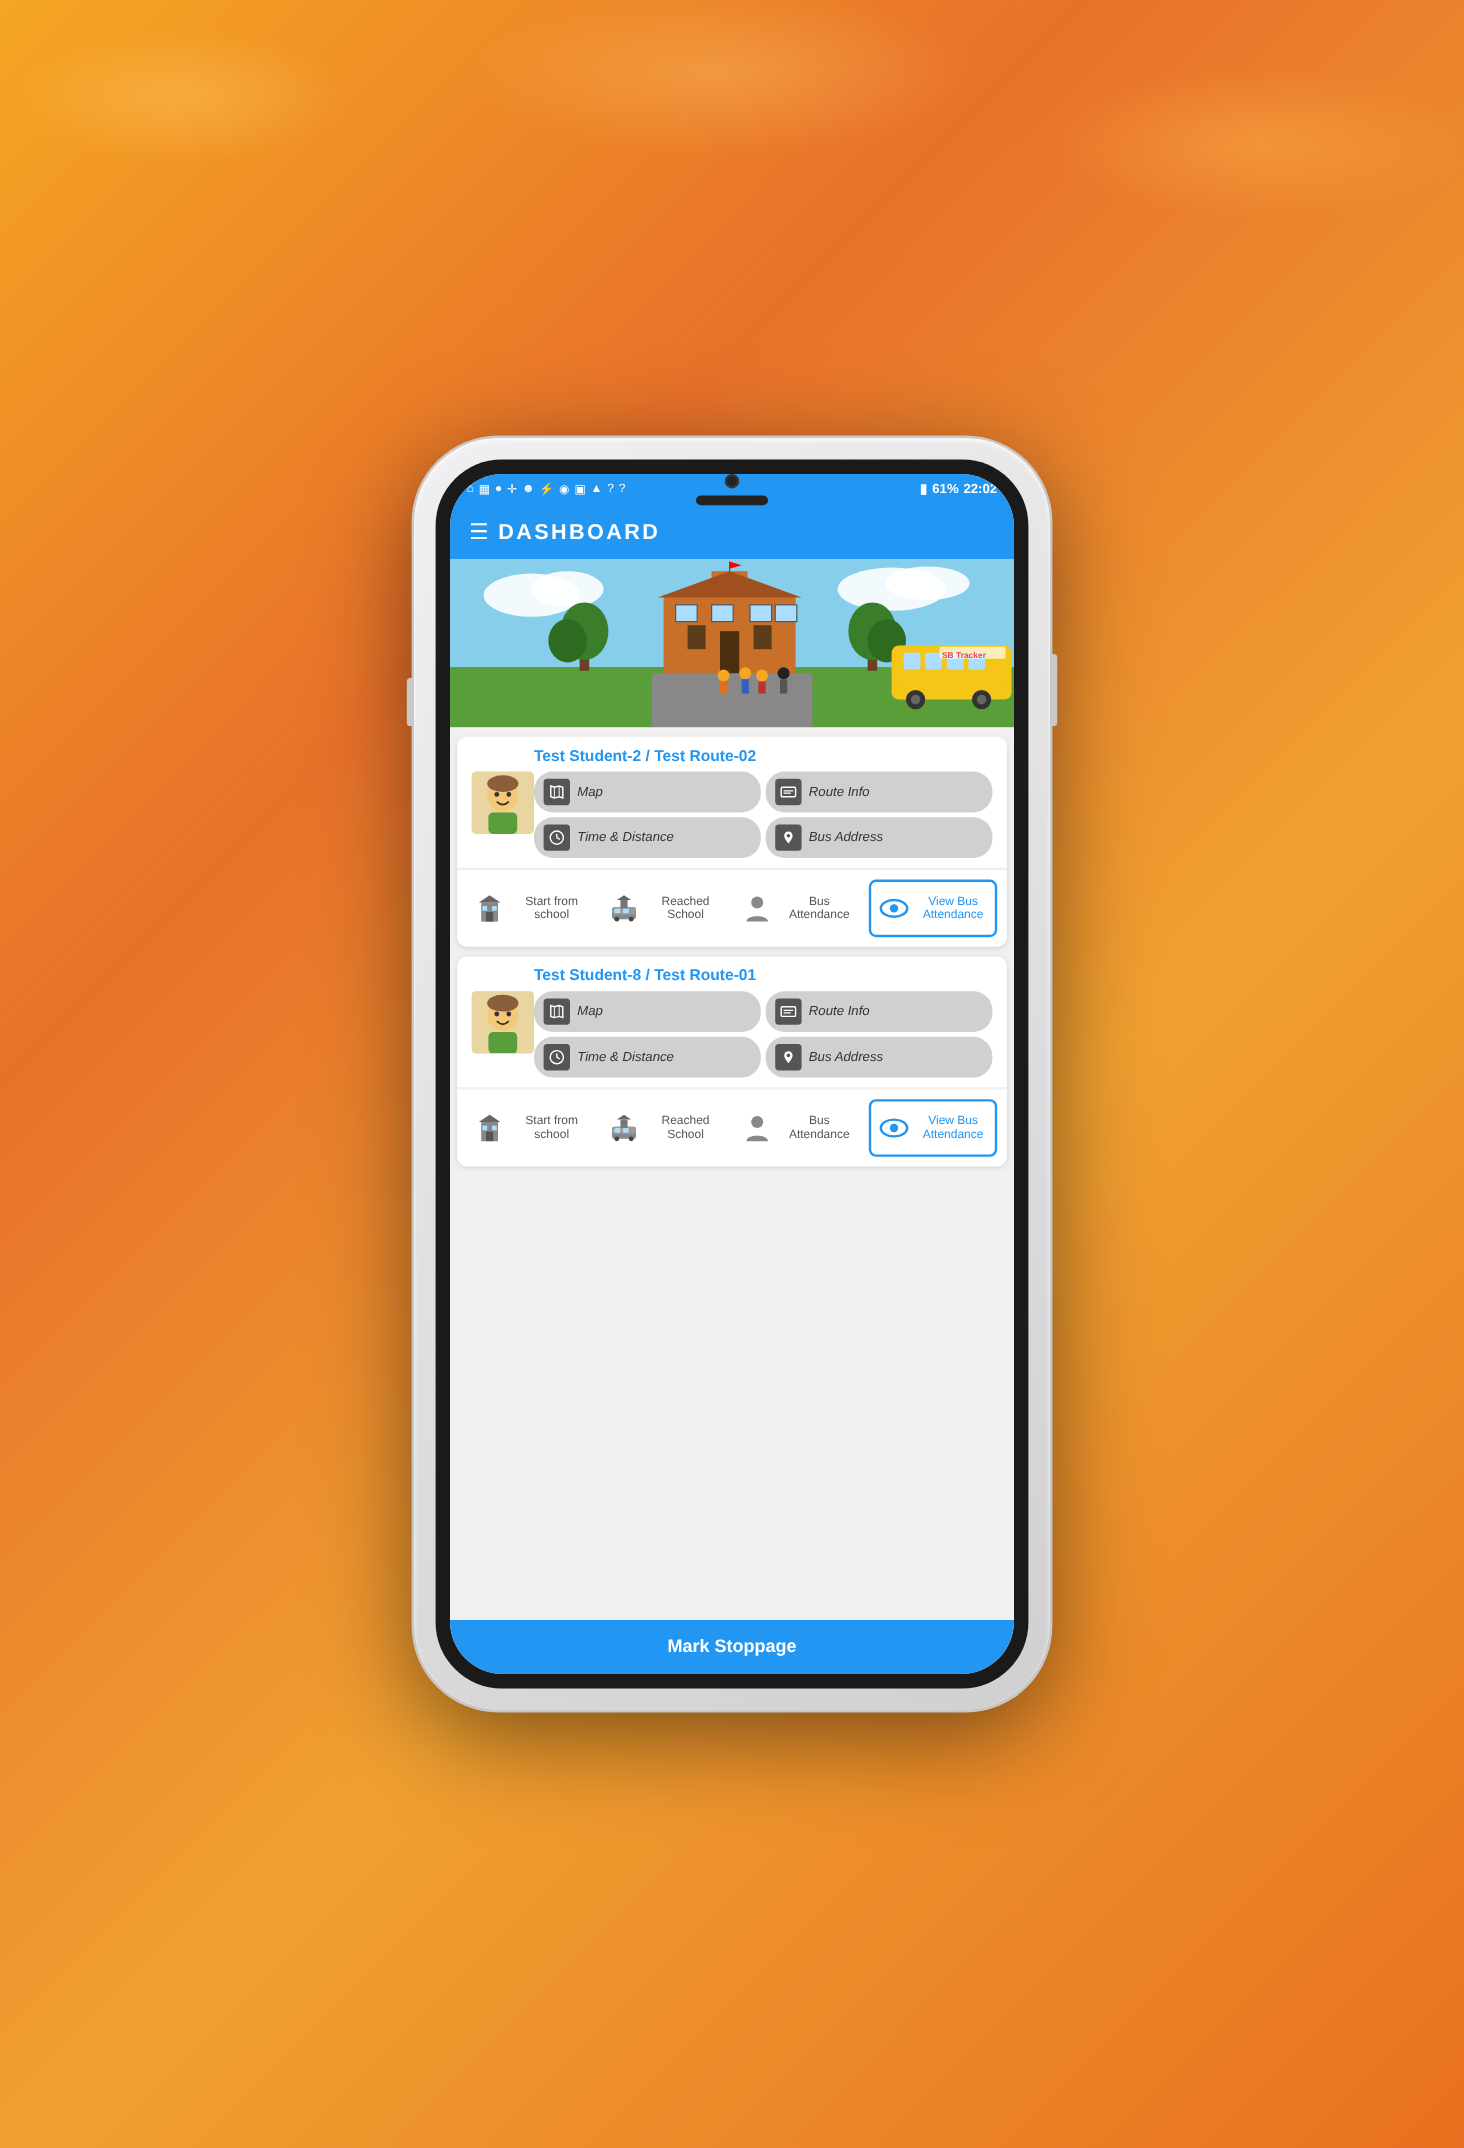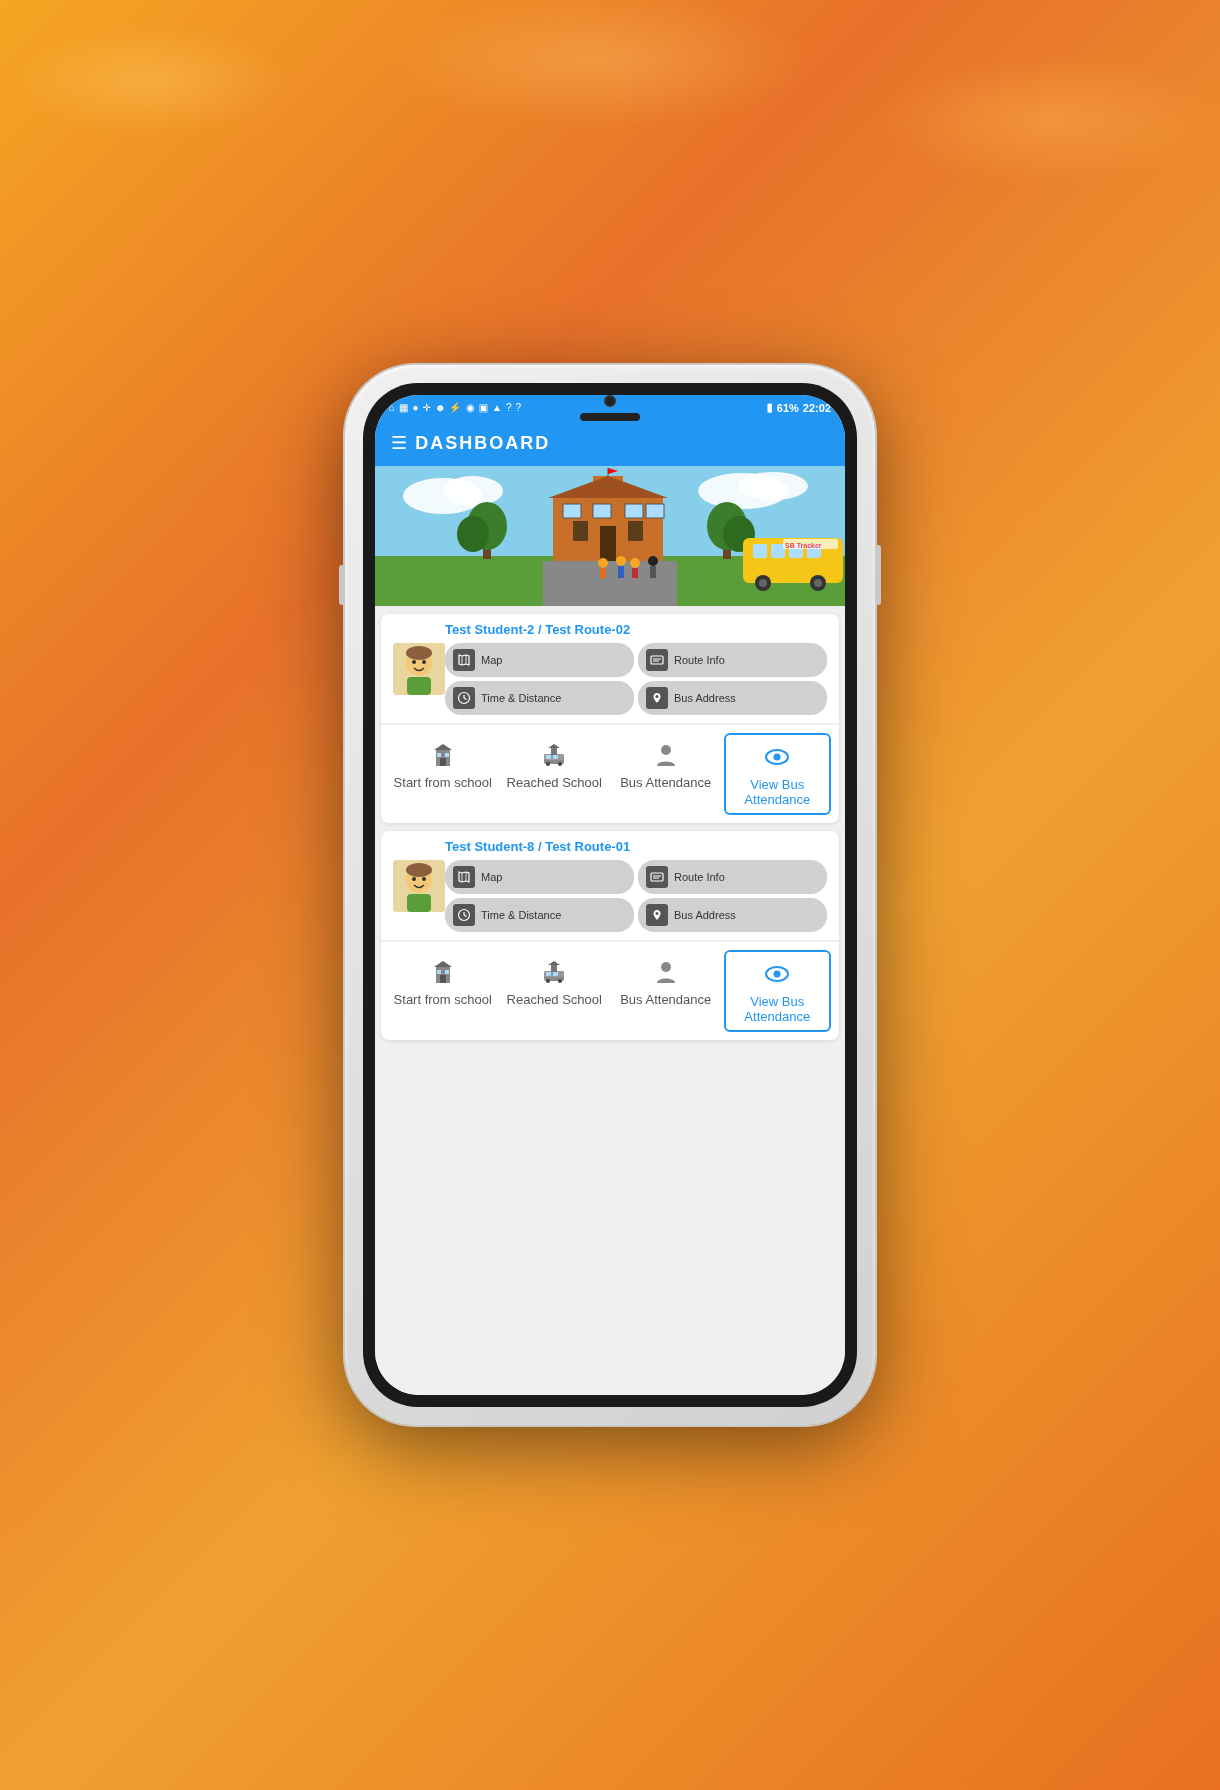--- a/index.html
+++ b/index.html
@@ -209,20 +209,21 @@
       background: #d0d0d0;
       border: none;
       border-radius: 16px;
       padding: 6px 8px;
       display: flex;
       align-items: center;
       gap: 6px;
       font-size: 11px;
       color: #333;
       cursor: pointer;
+      font-style: italic;
     }
     .info-btn-icon {
       width: 22px;
       height: 22px;
       background: #555;
       border-radius: 3px;
       display: flex;
       align-items: center;
       justify-content: center;
       color: white;
@@ -241,29 +242,29 @@
     .action-row {
       display: grid;
       grid-template-columns: 1fr 1fr 1fr 1fr;
       gap: 4px;
       padding: 8px;
       border-top: 1px solid #eee;
     }
 
     .action-btn {
       display: flex;
-      flex-direction: column;
+      flex-direction: row;
       align-items: center;
       gap: 4px;
       padding: 6px 4px;
       background: white;
       border: none;
       border-radius: 6px;
       cursor: pointer;
-      font-size: 13px;
+      font-size: 10px;
       color: #555;
       text-align: center;
     }
 
     .action-btn.highlighted {
       border: 2px solid #2196F3;
       color: #2196F3;
     }
 
     .action-icon {
@@ -626,16 +627,17 @@
               </div>
               <span>View Bus Attendance</span>
             </button>
           </div>
         </div>
 
         <div style="height:8px"></div>
 
       </div>
 
+      <div class="bottom-bar">Mark Stoppage</div>
 
     </div>
   </div>
 </div>
 
 </body></html>

